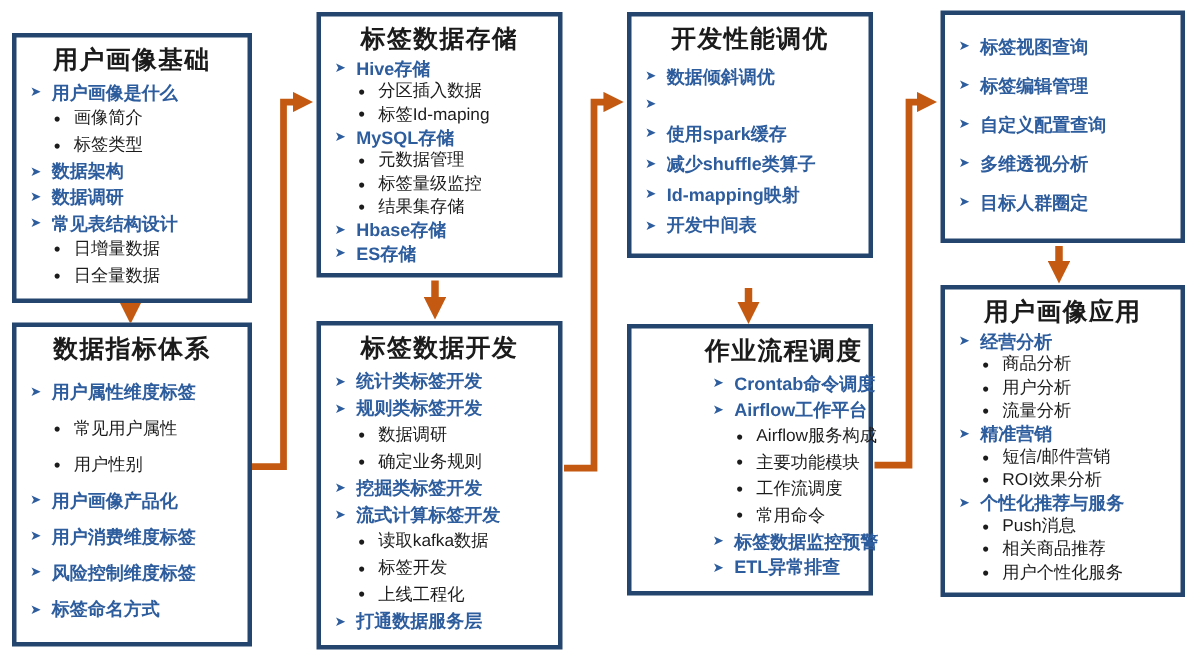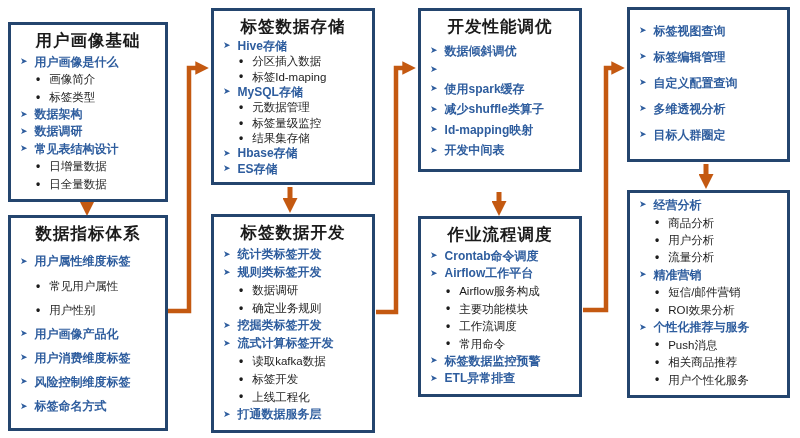--- a/index.html
+++ b/index.html
@@ -49,21 +49,21 @@
   .level1 { color: var(--l1); font-weight: bold; font-size: 12px; }
   .level1 .marker { font-size: 9px; margin: 0 7px 0 5px; flex: 0 0 auto; }
   .level2 { color: var(--l2); font-size: 11.5px; }
   .level2 .marker { font-size: 12px; font-weight: bold; margin: 0 9px 0 21px; flex: 0 0 auto; }
   
   .b0 { left: 8px;   top: 10px;  width: 160px; height: 180px; margin-top: 12px; }
   .b1 { left: 8px;   top: 215px; width: 160px; height: 216px; }
   .b2 { left: 211px; top: 8px;   width: 164px; height: 177px; }
   .b3 { left: 211px; top: 214px; width: 164px; height: 219px; }
   .b4 { left: 418px; top: 8px;   width: 164px; height: 164px; }
-  .b5 { left: 418px; top: 216px; width: 164px; height: 181px; }
+  .b5 { left: 418px; top: 216px; width: 164px; height: 181px; padding-left: 45px; }
   .b6 { left: 627px; top: 7px;   width: 163px; height: 155px; }
   .b7 { left: 627px; top: 190px; width: 163px; height: 208px; }
   svg.connectors {
     position: absolute; left: 0; top: 0;
     width: 100%; height: 100%;
     pointer-events: none;
   }
   .cpath { stroke: var(--connector); fill: none; stroke-linejoin: miter; }
   .cdown  { stroke-width: 5; }
   .celbow { stroke-width: 4.5; }
@@ -335,20 +335,21 @@
           <span class="label">多维透视分析</span>
         </li>
         <li class="item level1">
           <span class="marker">➤</span>
           <span class="label">目标人群圈定</span>
         </li>
       </ul>
   </div>
 
   <div class="box b7">
+    <h2>用户画像应用</h2>
     <ul>
         <li class="item level1">
           <span class="marker">➤</span>
           <span class="label">经营分析</span>
         </li>
         <li class="item level2">
           <span class="marker">•</span>
           <span class="label">商品分析</span>
         </li>
         <li class="item level2">

